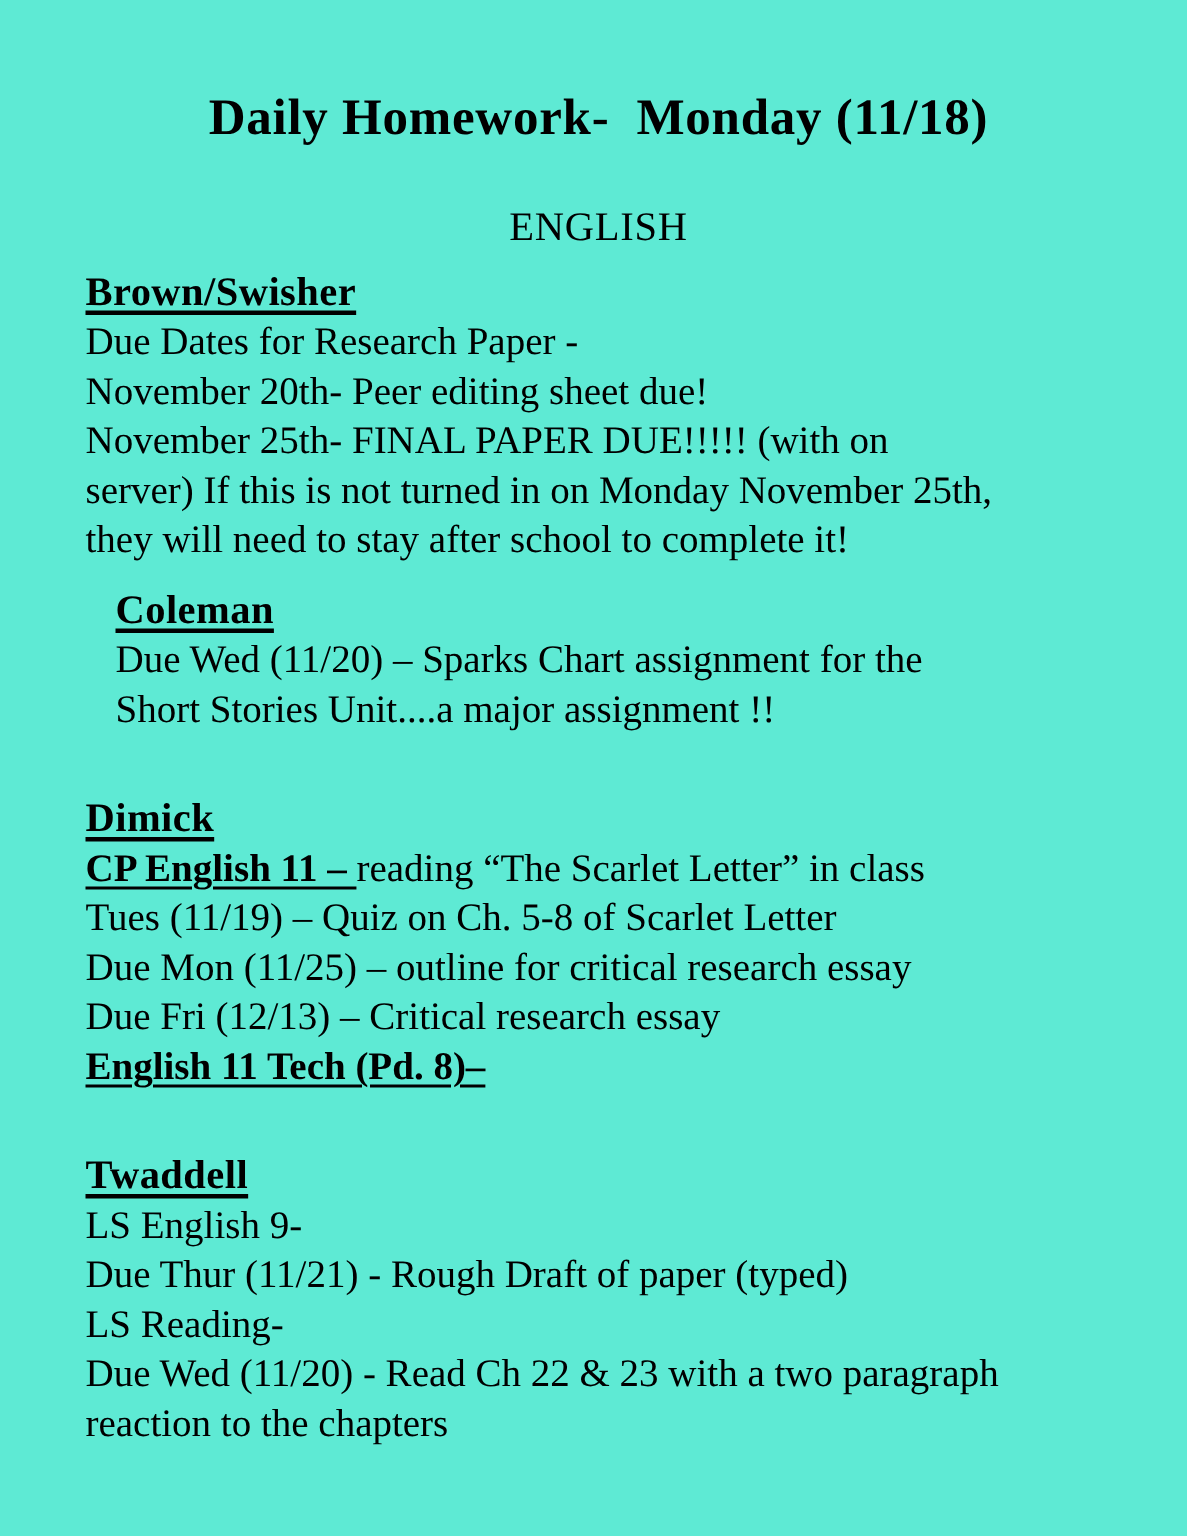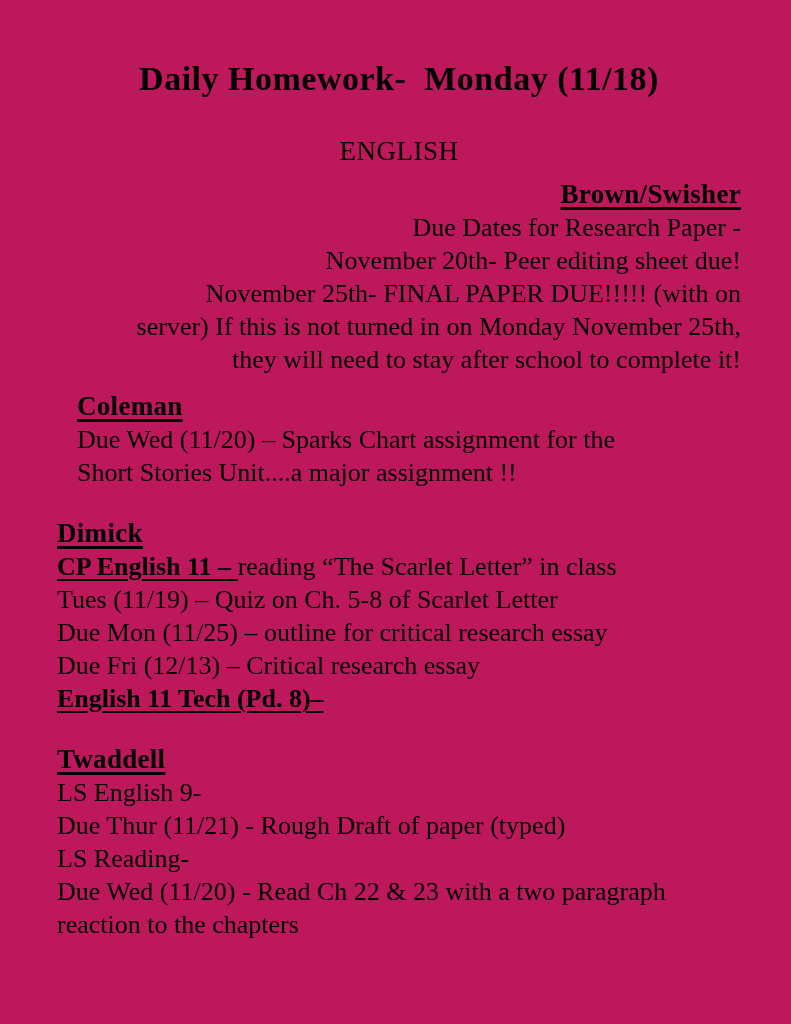--- a/index.html
+++ b/index.html
@@ -1,21 +1,21 @@
 <!DOCTYPE html>
 <html><head>
 <meta charset="utf-8">
 <style>
   html, body { margin: 0; padding: 0; background: #ffffff; }
   .page {
     position: relative;
     width: 791px;
     height: 1024px;
     box-sizing: border-box;
-    background: #be185d;
+    background: #5eead4;
     color: #000000;
     padding: 58px 50px 0 57px;
     font-family: "Liberation Serif", "DejaVu Serif", serif;
     overflow: hidden;
   }
   .doc-title {
     text-align: center;
     font-weight: 700;
     font-size: 34px;
     line-height: 41px;
@@ -25,23 +25,23 @@
   }
   .subject {
     text-align: center;
     font-weight: 400;
     font-size: 27px;
     line-height: 33px;
     margin: 0;
     letter-spacing: 0.5px;
   }
   .section { margin: 0; }
-  .m-sm { margin-top: 10px; text-align: right; }
+  .m-sm { margin-top: 10px; }
   .m-md { margin-top: 14px; margin-left: 20px; }
-  .m-lg { margin-top: 28px; }
+  .m-lg { margin-top: 40px; }
   .sec-head {
     font-weight: 700;
     font-size: 27px;
     line-height: 33px;
     text-decoration: underline;
     text-decoration-thickness: 2.5px;
     text-underline-offset: 4px;
     letter-spacing: 0.3px;
   }
   .line {

